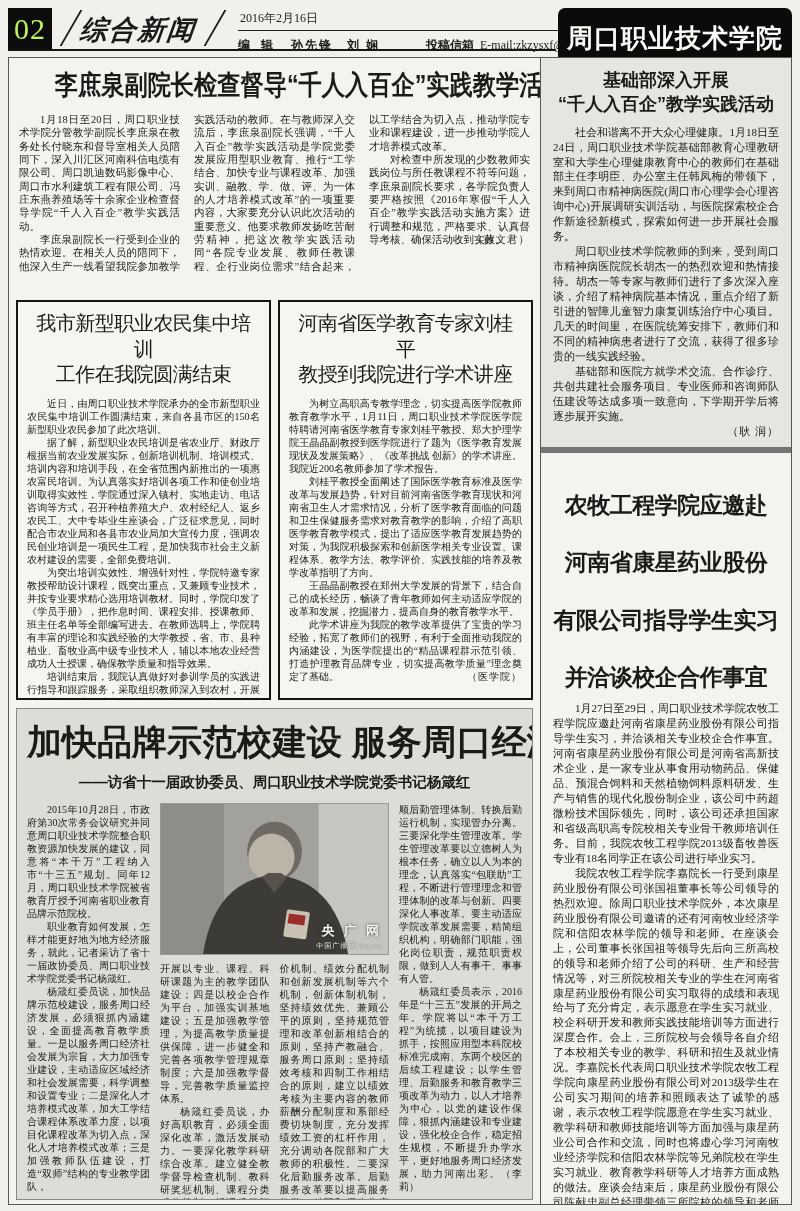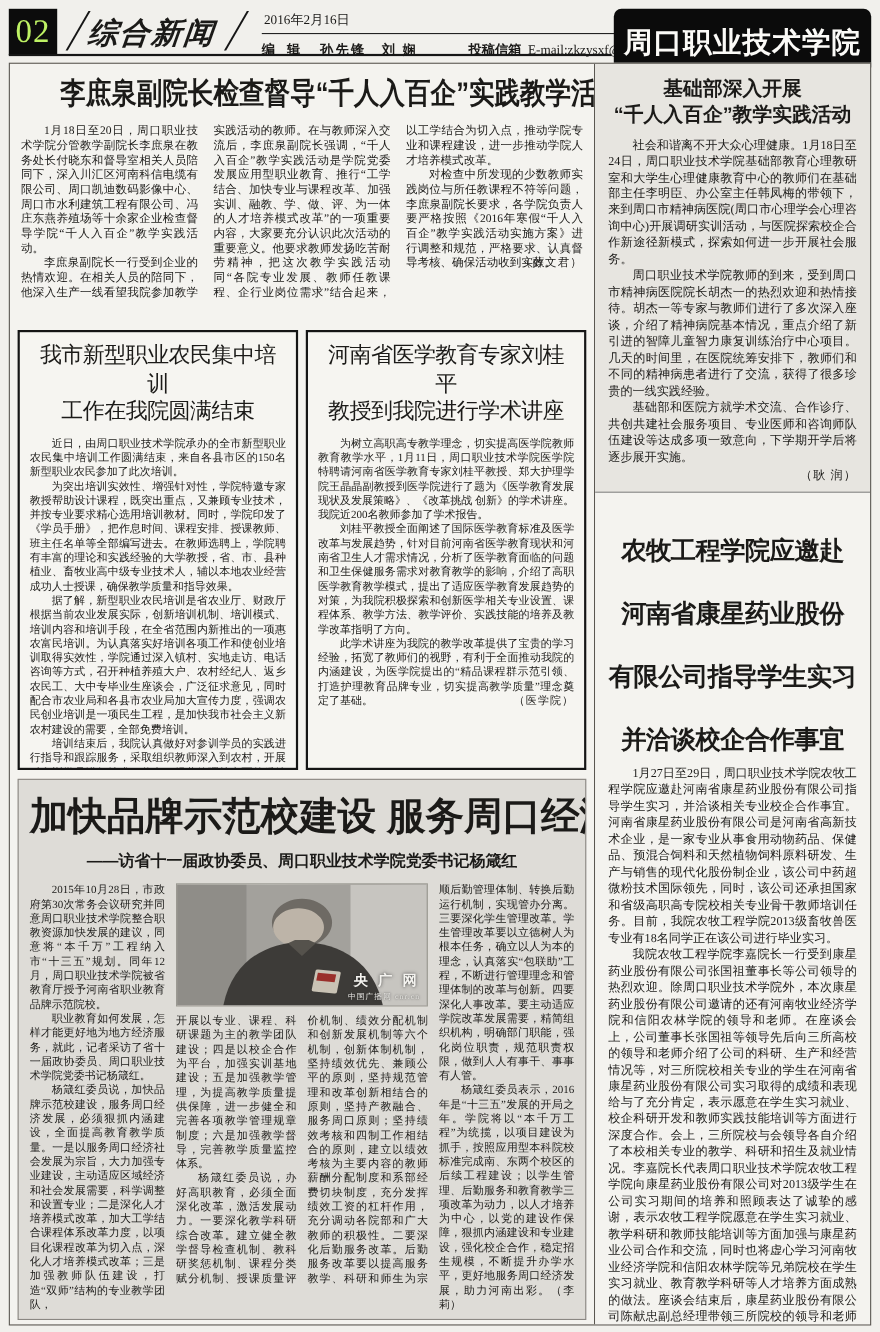--- a/index.html
+++ b/index.html
@@ -64,36 +64,36 @@
   .brand { flex:1; margin:8px 7px 4px; border:1px solid #8a8782; background:#dedcd7; padding:8px 10px 6px; overflow:hidden; }
   .brand-title {
     text-align:center; font-family:"Liberation Sans","DejaVu Sans",sans-serif;
     font-weight:bold; font-size:35px; letter-spacing:0px; margin:2px 0 7px; white-space:nowrap;
   }
   .brand-subtitle { text-align:center; font-family:"Liberation Sans","DejaVu Sans",sans-serif; font-weight:bold; font-size:14.5px; margin-bottom:11px; }
   .brand-cols { display:flex; gap:10px; }
   .brand-c1, .brand-c4 { width:123px; font-size:10px; line-height:1.3; text-align:justify; }
   .brand-mid { flex:1; }
   .photo {
-    height:112px; position:relative; margin-bottom:7px; overflow:hidden;
+    height:152px; position:relative; margin-bottom:7px; overflow:hidden;
     background:linear-gradient(115deg,#a8a6a1 0%,#c2c0bb 30%,#8e8c87 60%,#b5b3ae 100%);
     border:1px solid #9b9992;
   }
   .photo svg { display:block; width:100%; height:100%; }
   .watermark {
     position:absolute; right:6px; bottom:14px; color:#f4f3ef; font-weight:bold;
     font-size:13px; letter-spacing:3px; text-shadow:0 0 3px rgba(40,40,40,.9);
   }
   .watermark-sub {
     position:absolute; right:6px; bottom:3px; color:#e8e7e3; font-size:7px;
     letter-spacing:1px; text-shadow:0 0 2px rgba(40,40,40,.9);
   }
   .brand-mid-text { column-count:2; column-gap:10px; font-size:10px; line-height:1.3; text-align:justify; height:256px; overflow:hidden; }
   
-  .jichubu { background:#e7e5e0; border-bottom:1px solid #737373; padding:10px 12px 8px; overflow:hidden; }
+  .jichubu { background:#e7e5e0; border-bottom:6px solid #737373; padding:10px 12px 8px; overflow:hidden; }
   .jb-title { text-align:center; font-family:"Liberation Sans","DejaVu Sans",sans-serif; font-weight:bold; font-size:18px; line-height:1.35; margin-bottom:8px; }
   .jb-body { font-size:11px; line-height:1.36; text-align:justify; }
   .jb-body + .sig { font-size:11px; }
   .nongmu { flex:1; padding:10px 12px; overflow:hidden; background:#f4f3ef; }
   .nm-title div { text-align:center; font-family:"Liberation Sans","DejaVu Sans",sans-serif; font-weight:bold; font-size:23px; line-height:1.28; letter-spacing:-0.5px;margin-top:28px; }
   .nm-body { font-size:11px; line-height:1.36; text-align:justify; margin-top:9px; }
 </style>
 </head>
 <body>
 
@@ -135,36 +135,37 @@
 
       <div class="box-row">
         <div class="box">
           <div class="box-title">
             <div>我市新型职业农民集中培训</div>
             <div>工作在我院圆满结束</div>
           </div>
           <div class="box-body">
             <div>
                 <p>近日，由周口职业技术学院承办的全市新型职业农民集中培训工作圆满结束，来自各县市区的150名新型职业农民参加了此次培训。</p>
+                <p>据了解，新型职业农民培训是省农业厅、财政厅根据当前农业发展实际，创新培训机制、培训模式、培训内容和培训手段，在全省范围内新推出的一项惠农富民培训。为认真落实好培训各项工作和使创业培训取得实效性，学院通过深入镇村、实地走访、电话咨询等方式，召开种植养殖大户、农村经纪人、返乡农民工、大中专毕业生座谈会，广泛征求意见，同时配合市农业局和各县市农业局加大宣传力度，强调农民创业培训是一项民生工程，是加快我市社会主义新农村建设的需要，全部免费培训。</p>
                 <p>为突出培训实效性、增强针对性，学院特邀专家教授帮助设计课程，既突出重点，又兼顾专业技术，并按专业要求精心选用培训教材。同时，学院印发了《学员手册》，把作息时间、课程安排、授课教师、班主任名单等全部编写进去。在教师选聘上，学院聘有丰富的理论和实践经验的大学教授，省、市、县种植业、畜牧业高中级专业技术人，辅以本地农业经营成功人士授课，确保教学质量和指导效果。</p>
-                <p>据了解，新型职业农民培训是省农业厅、财政厅根据当前农业发展实际，创新培训机制、培训模式、培训内容和培训手段，在全省范围内新推出的一项惠农富民培训。为认真落实好培训各项工作和使创业培训取得实效性，学院通过深入镇村、实地走访、电话咨询等方式，召开种植养殖大户、农村经纪人、返乡农民工、大中专毕业生座谈会，广泛征求意见，同时配合市农业局和各县市农业局加大宣传力度，强调农民创业培训是一项民生工程，是加快我市社会主义新农村建设的需要，全部免费培训。</p>
                 <p>培训结束后，我院认真做好对参训学员的实践进行指导和跟踪服务，采取组织教师深入到农村，开展对参训学员进行技术、信息、经营管理等方面的后续技术服务，培育典型、扶持、引导和支持农民创业，建立学员与教师之间的长期互动关系，健全完善跟踪服务档案，详细记录跟踪指导情况，切实把培训落到实处。</p>
               </div>
 
           </div>
         </div>
         <div class="box">
           <div class="box-title">
             <div>河南省医学教育专家刘桂平</div>
             <div>教授到我院进行学术讲座</div>
           </div>
           <div class="box-body">
             <div>
                 <p>为树立高职高专教学理念，切实提高医学院教师教育教学水平，1月11日，周口职业技术学院医学院特聘请河南省医学教育专家刘桂平教授、郑大护理学院王晶晶副教授到医学院进行了题为《医学教育发展现状及发展策略》、《改革挑战 创新》的学术讲座。我院近200名教师参加了学术报告。</p>
                 <p>刘桂平教授全面阐述了国际医学教育标准及医学改革与发展趋势，针对目前河南省医学教育现状和河南省卫生人才需求情况，分析了医学教育面临的问题和卫生保健服务需求对教育教学的影响，介绍了高职医学教育教学模式，提出了适应医学教育发展趋势的对策，为我院积极探索和创新医学相关专业设置、课程体系、教学方法、教学评价、实践技能的培养及教学改革指明了方向。</p>
+                <p>王晶晶副教授在郑州大学发展的背景下，结合自己的成长经历，畅谈了青年教师如何主动适应学院的改革和发展，挖掘潜力，提高自身的教育教学水平。</p>
                 <p>此学术讲座为我院的教学改革提供了宝贵的学习经验，拓宽了教师们的视野，有利于全面推动我院的内涵建设，为医学院提出的“精品课程群示范引领、打造护理教育品牌专业，切实提高教学质量”理念奠定了基础。</p>
               </div>
             <div class="sig sig-overlay">（医学院）</div>
           </div>
         </div>
       </div>
 
       <div class="brand">
         <div class="brand-title">加快品牌示范校建设  服务周口经济发展</div>
         <div class="brand-subtitle">——访省十一届政协委员、周口职业技术学院党委书记杨箴红</div>

